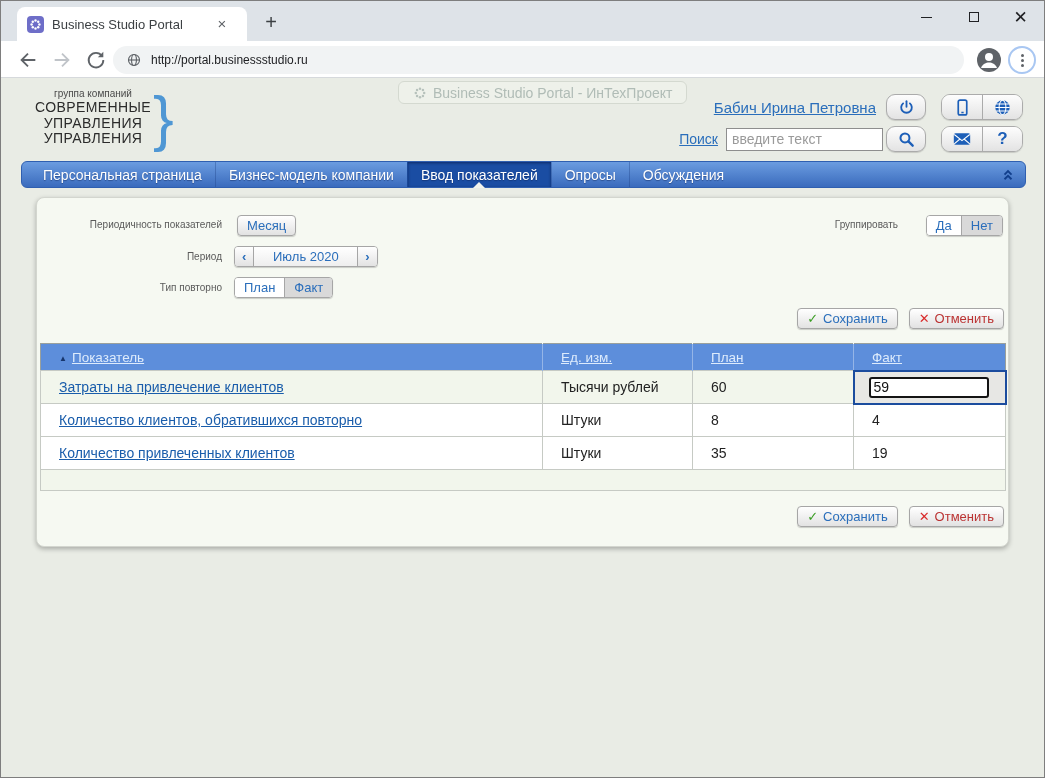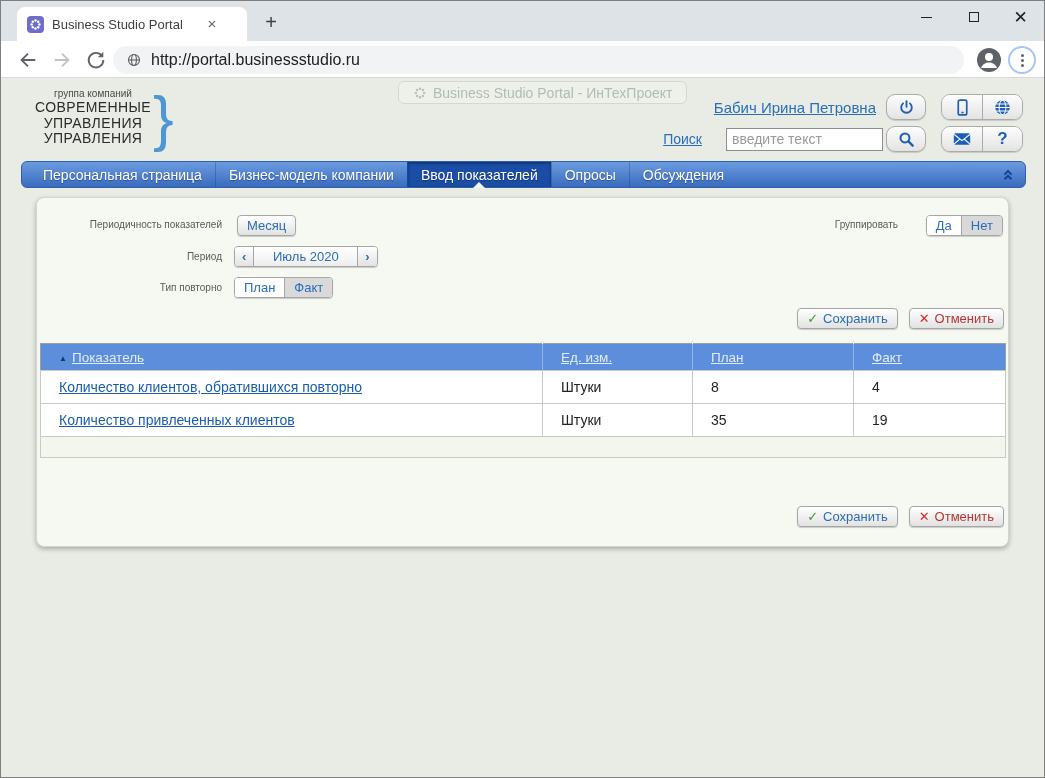--- a/index.html
+++ b/index.html
@@ -1,36 +1,36 @@
 <!DOCTYPE html>
 <html><head>
 <meta charset="utf-8">
 <style>
   * { margin:0; padding:0; box-sizing:border-box; }
   body { font-family:"Liberation Sans","DejaVu Sans",sans-serif; background:#555; }
   .window { position:relative; width:1045px; height:778px; border:1px solid #7e7e7e; background:#e9ece5; overflow:hidden; }
 
   
   .titlebar { position:relative; height:40px; background:#dee3e8; }
-  .tab { position:absolute; left:16px; top:6px; width:230px; height:34px; background:#fff; border-radius:8px 8px 0 0; display:flex; align-items:center; padding:0 26px 0 10px; }
+  .tab { position:absolute; left:16px; top:6px; width:230px; height:34px; background:#fff; border-radius:8px 8px 0 0; display:flex; align-items:center; padding:0 16px 0 10px; }
   .favicon { width:17px; height:17px; border-radius:4px; background:#6e6ec8; display:flex; align-items:center; justify-content:center; flex:0 0 auto; }
   .tab-title { flex:1; margin-left:8px; font-size:13px; color:#3c4043; white-space:nowrap; overflow:hidden; }
   .tab-close { width:18px; height:18px; text-align:center; line-height:17px; font-size:15px; color:#5f6368; border-radius:50%; cursor:default; }
   .newtab { position:absolute; left:258px; top:10px; width:24px; height:24px; text-align:center; line-height:22px; font-size:20px; color:#3c4043; }
   .win-controls { position:absolute; right:0; top:0; height:32px; display:flex; }
   .win-btn { width:47px; height:32px; display:flex; align-items:center; justify-content:center; color:#202124; }
   .min-glyph { display:block; width:11px; border-top:1.5px solid #202124; }
   .max-glyph { display:block; width:10px; height:10px; border:1.5px solid #202124; }
   .close-glyph { font-size:17px; line-height:1; color:#202124; }
 
   .toolbar { position:relative; height:37px; background:#fff; border-bottom:1px solid #d6d9dc; }
   .nav-ico { position:absolute; top:8px; width:22px; height:22px; }
   .urlbar { position:absolute; left:112px; top:5px; width:851px; height:28px; background:#f1f3f4; border-radius:14px; display:flex; align-items:center; padding:0 14px; }
   .url-globe { width:14px; height:14px; margin-right:10px; flex:0 0 auto; }
-  .url-text { font-size:16px; color:#202124; }
+  .url-text { font-size:12px; color:#202124; }
   .profile-btn { position:absolute; right:42px; top:6px; width:26px; height:26px; }
   .menu-btn { position:absolute; right:8px; top:5px; width:28px; height:28px; border:2px solid #a9c7f2; border-radius:50%; display:flex; align-items:center; justify-content:center; }
   .dots { display:flex; flex-direction:column; gap:2px; }
   .dots i { width:3px; height:3px; background:#5f6368; border-radius:50%; }
 
   
   .page { position:relative; width:100%; height:699px; background:#e9ece5; }
 
   .portal-badge { position:absolute; left:397px; top:3px; height:23px; padding:0 14px; background:#eef1ea; border:1px solid #d4d9d0; border-radius:6px; display:flex; align-items:center; gap:6px; }
   .portal-badge span { font-size:14px; color:#b0bcb6; white-space:nowrap; }
@@ -210,21 +210,21 @@
                 <ellipse cx="10" cy="10" rx="4" ry="8.5"></ellipse>
                 <path d="M1.5 10h17M2.5 6h15M2.5 14h15"></path>
               </g>
             </svg>
         </div>
       </div>
     </div>
 
     <div class="user-row row2">
       <a class="plink" style="font-size:14px">Поиск</a>
-      <input class="search-input" style="margin-left: 24px;" placeholder="введите текст">
+      <input class="search-input" style="margin-left: 8px;" placeholder="введите текст">
       <div class="ibtn" style="margin-left:3px">
         <svg width="17" height="17" viewBox="0 0 22 22">
             <circle cx="9" cy="9" r="5.8" fill="none" stroke="#1d5fb8" stroke-width="2.6"></circle>
             <path d="M13.5 13.5 19 19" stroke="#1d5fb8" stroke-width="3" stroke-linecap="round"></path>
           </svg>
       </div>
       <div class="ibtn-group" style="margin-left:15px">
         <div class="cell">
           <svg width="18" height="14" viewBox="0 0 22 16">
               <rect x="1" y="1" width="20" height="14" rx="2" fill="#1d5fb8"></rect>
@@ -307,20 +307,28 @@
             <col style="width:161px">
             <col style="width:152px">
           </colgroup>
         <tbody>
             <tr>
           <th><span class="sort-tri">▲</span><a class="hlink">Показатель</a></th>
           <th><a class="hlink">Ед. изм.</a></th>
           <th><a class="hlink">План</a></th>
           <th><a class="hlink">Факт</a></th>
         </tr>
+        <tr class="hl">
+          <td><a class="rlink">Затраты на привлечение клиентов</a></td>
+          <td>Тысячи рублей</td>
+          <td>60</td>
+          <td class="factcol">
+            <input class="fact-input" value="59" style="">
+          </td>
+        </tr>
         <tr>
           <td><a class="rlink">Количество клиентов, обратившихся повторно</a></td>
           <td>Штуки</td>
           <td>8</td>
           <td class="factcol">4</td>
         </tr>
         <tr>
           <td><a class="rlink">Количество привлеченных клиентов</a></td>
           <td>Штуки</td>
           <td>35</td>

